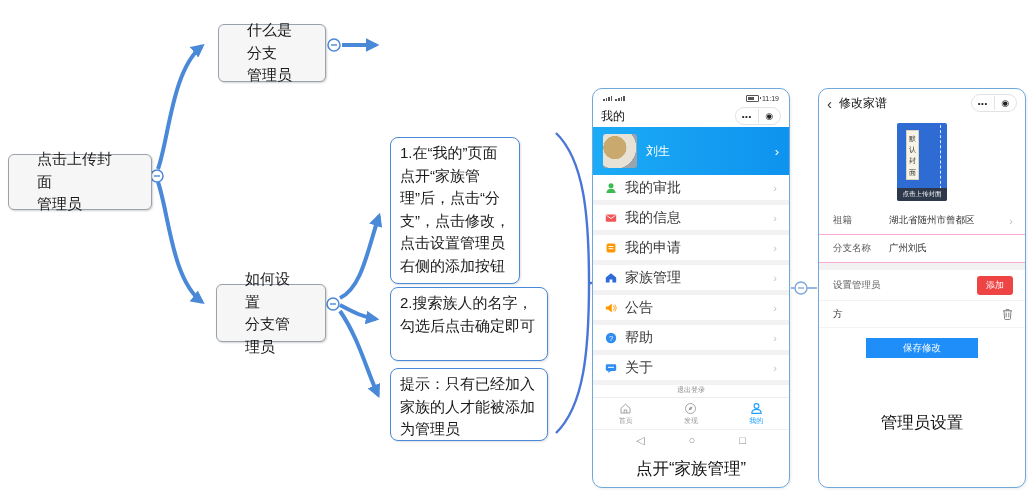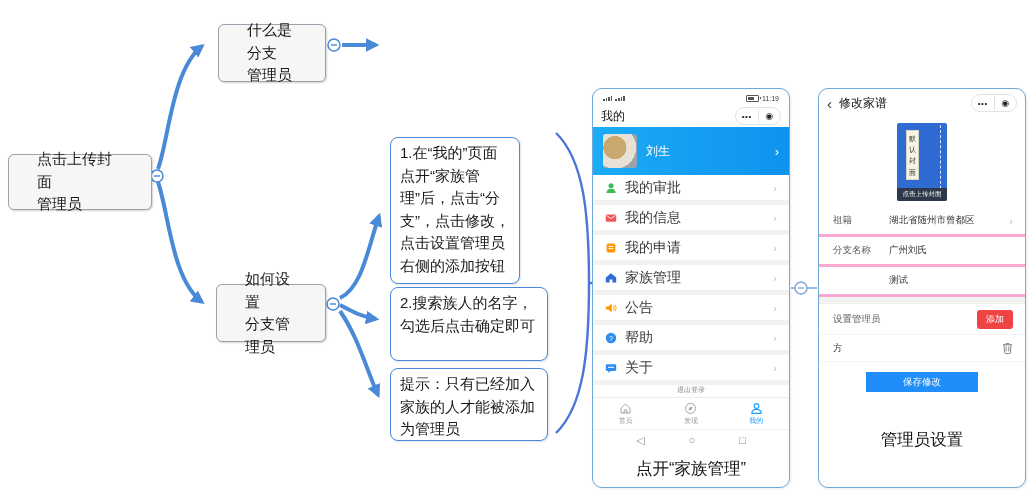--- a/index.html
+++ b/index.html
@@ -51,21 +51,21 @@
   .p2-header .back{font-size:15px;color:#333;margin-right:7px;line-height:1;}
   .p2-header .t{font-size:12px;color:#111;}
   .p2-header .capsule{margin-left:auto;}
   .coverwrap{height:90px;display:flex;align-items:center;justify-content:center;}
   .book{position:relative;width:50px;height:78px;background:#2e6bd3;border-radius:2px;}
   .book .stitch{position:absolute;right:6px;top:2px;bottom:2px;border-left:1px dashed rgba(255,255,255,.85);}
   .book .strip{position:absolute;left:9px;top:7px;width:13px;height:50px;background:#f7f3e6;border:1px solid #d8d2c0;
                box-sizing:border-box;font-size:7px;line-height:1.6;color:#333;text-align:center;word-break:break-all;padding-top:2px;}
   .book .upload{position:absolute;left:0;right:0;bottom:0;height:13px;background:rgba(45,45,45,.82);color:#fff;
                 font-size:6.5px;display:flex;align-items:center;justify-content:center;border-radius:0 0 2px 2px;}
-  .frow{min-height:27px;display:flex;align-items:center;padding:0 12px 0 14px;border-bottom:3px solid #f9a8d4;}
+  .frow{min-height:27px;display:flex;align-items:center;padding:0 12px 0 14px;border-bottom:1px solid #f9a8d4;}
   .frow .fl{width:56px;font-size:9.5px;color:#5a5a5a;flex-shrink:0;}
   .frow .fv{font-size:9.5px;color:#333;}
   .frow .chev{margin-left:auto;color:#bdbdbd;font-size:11px;}
   .frow.intro{height:68px;align-items:flex-start;padding-top:9px;border-bottom:none;}
   .thickdiv{height:7px;background:#f2f2f2;}
   .arow{height:30px;display:flex;align-items:center;padding:0 12px 0 14px;}
   .arow .fl{font-size:9.5px;color:#5a5a5a;}
   .addbtn{margin-left:auto;background:#ef4444;color:#fff;font-size:9px;padding:3px 9px;border-radius:3px;border:none;}
   .memrow{height:26px;display:flex;align-items:center;padding:0 12px 0 14px;border-top:1px solid #f3f3f3;border-bottom:1px solid #f3f3f3;}
   .memrow .nm{font-size:9.5px;color:#333;}
@@ -286,24 +286,20 @@
 
     <div class="frow">
       <span class="fl">祖籍</span>
       <span class="fv">湖北省随州市曾都区</span>
       <span class="chev">›</span>
     </div>
     <div class="frow">
       <span class="fl">分支名称</span>
       <span class="fv">广州刘氏</span>
     </div>
-    <div class="frow">
-      <span class="fl"></span>
-      <span class="fv">测试</span>
-    </div>
 
     <div class="thickdiv"></div>
 
     <div class="arow">
       <span class="fl">设置管理员</span>
       <button class="addbtn">添加</button>
     </div>
 
     <div class="memrow">
       <span class="nm">方</span>

